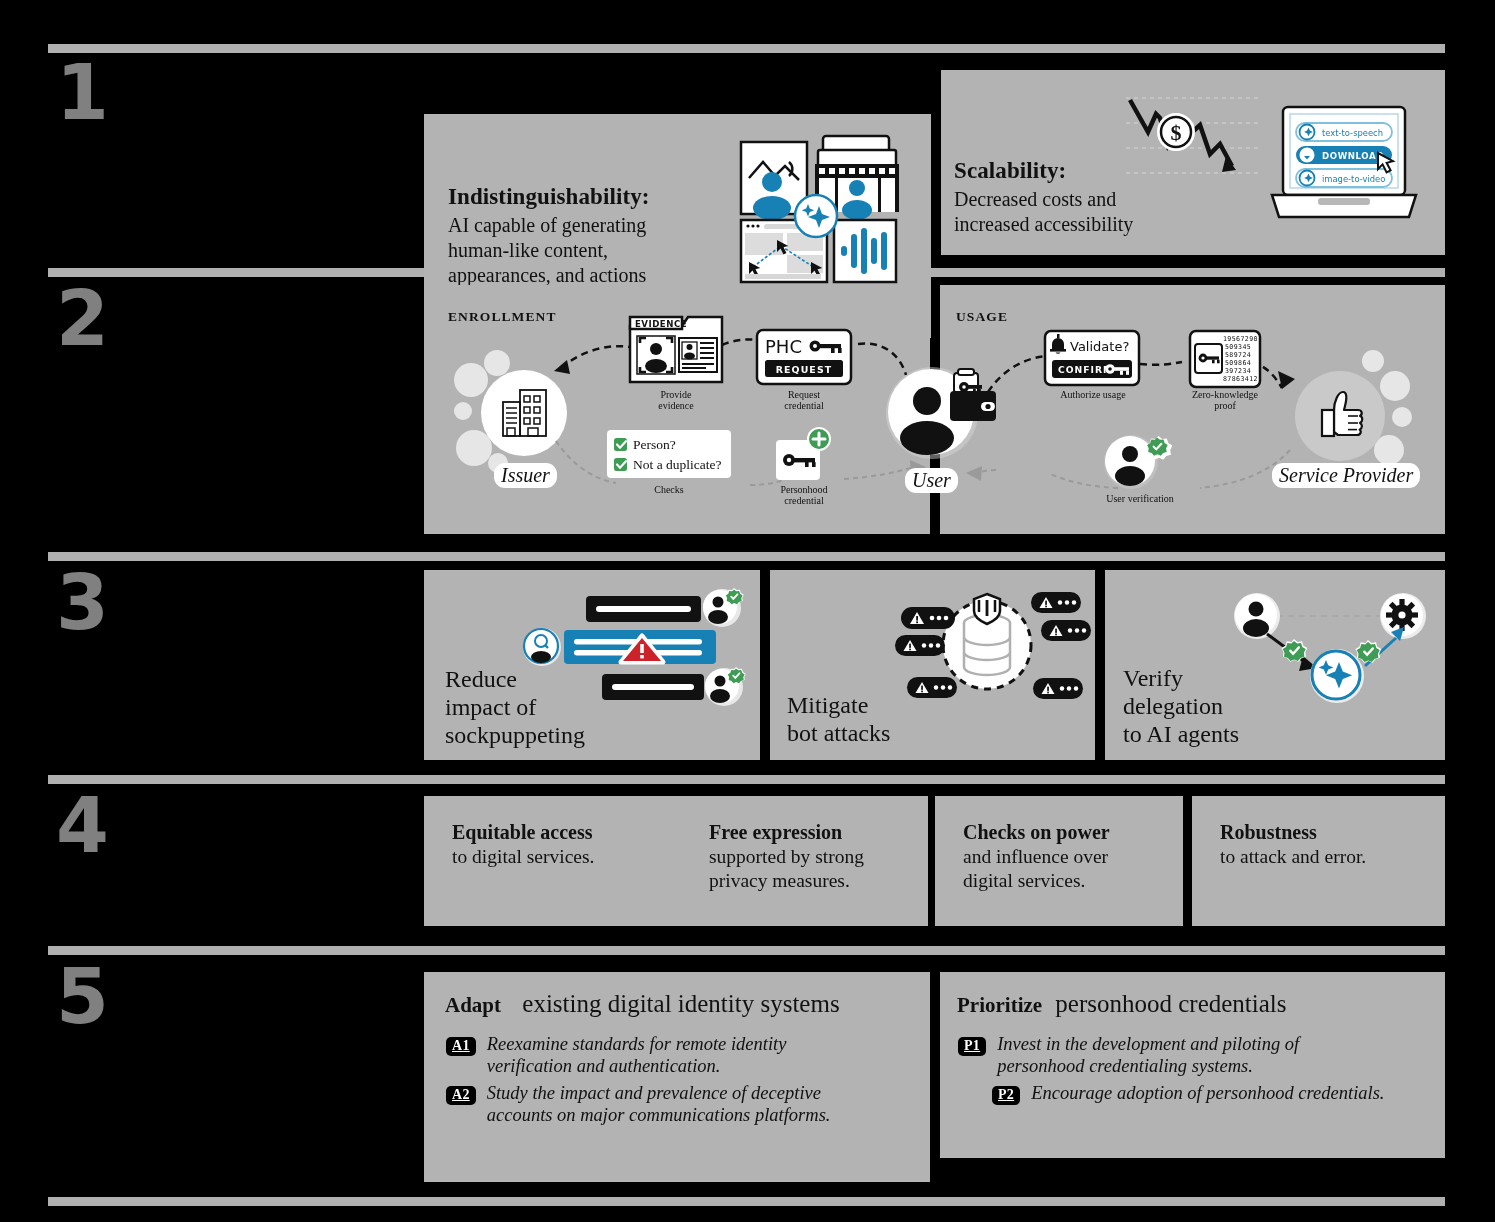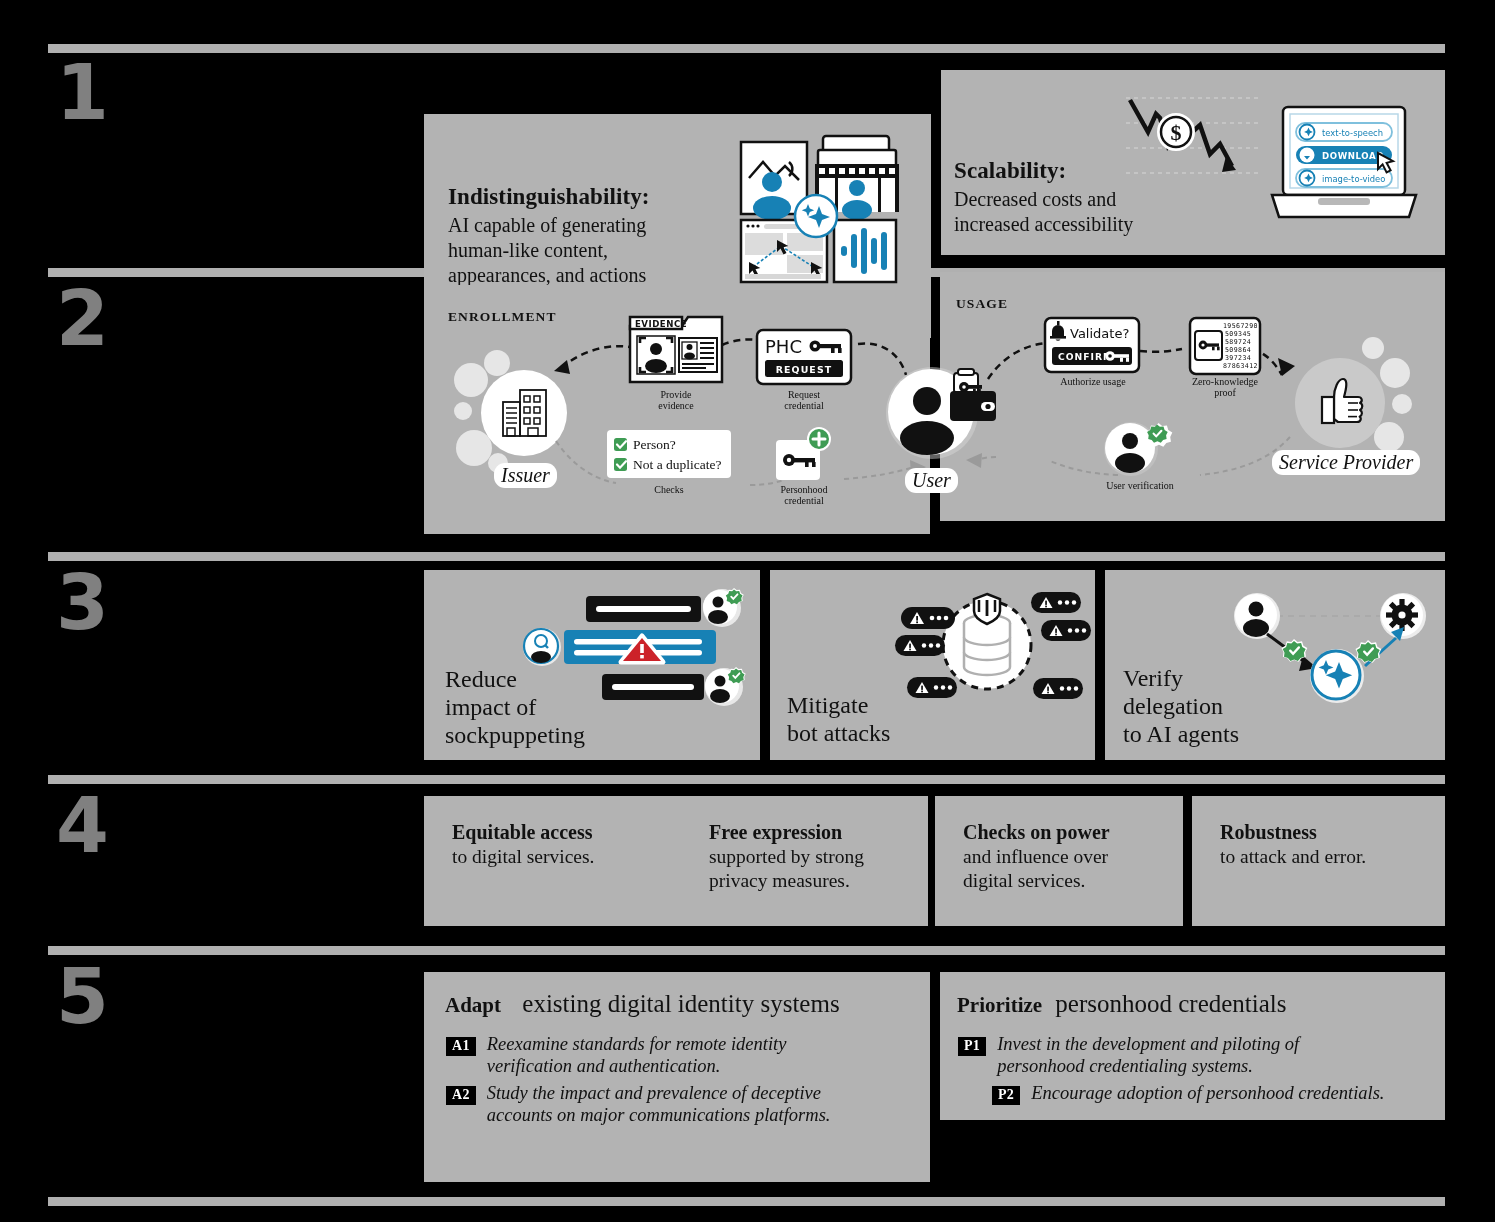--- a/index.html
+++ b/index.html
@@ -62,22 +62,22 @@
   
   .s4-text { position: absolute; color: #111; font-size: 19.5px; line-height: 1.22; }
   .s4-text b { font-size: 20px; }
 
   
   .s5-head { position: absolute; color: #111; font-size: 25px; }
   .s5-head b { font-size: 21px; }
   .rec { position: absolute; display: flex; gap: 11px; align-items: flex-start; }
   .rec-tag {
     background: #000; color: #fff; font-family: "Liberation Serif", serif;
-    font-weight: 700; font-size: 14px; padding: 2px 6px 3px; border-radius: 0;
-    line-height: 1; margin-top: 3px; letter-spacing: .3px; flex: none;
+    font-weight: 700; font-size: 14px; padding: 2px 6px 3px; border-radius: 5px;
+    line-height: 1; margin-top: 3px; letter-spacing: .3px; flex: none; text-decoration: underline;
   }
   .rec-txt { font-style: italic; font-size: 18.5px; line-height: 1.18; color: #111; }
 
   svg { display: block; overflow: visible; }
   .abs { position: absolute; }
 </style>
 </head>
 <body>
 
 <div class="page">
@@ -330,21 +330,21 @@
       <circle cx="47" cy="11" r="12" fill="#fff"></circle>
       <circle cx="47" cy="11" r="10" fill="#3f9c54"></circle>
       <path d="M47 5 L47 17 M41 11 L53 11" stroke="#fff" stroke-width="3" stroke-linecap="round"></path>
     </svg>
     <div class="caption" style="left:330px; top:199px; width:100px;">
       <div>Personhood</div>
       <div>credential</div>
     </div>
   </div>
 
-  <div class="panel" style="left:940px; top:272px; width:505px; height:249px;">
+  <div class="panel" style="left:940px; top:285px; width:505px; height:249px;">
     <div class="seclabel" style="left:16px; top:24px;">USAGE</div>
 
     <svg class="abs" style="left:30px; top:55px;" width="300" height="60" viewBox="0 0 300 60">
       <path d="M18 52 C34 28, 56 18, 76 16" fill="none" stroke="#111" stroke-width="2.5" stroke-dasharray="7 5"></path>
       <path d="M170 24 C190 26, 200 24, 212 22" fill="none" stroke="#111" stroke-width="2.5" stroke-dasharray="7 5"></path>
       <path d="M282 22 C296 26, 305 36, 312 48" fill="none" stroke="#111" stroke-width="2.5" stroke-dasharray="7 5"></path>
     </svg>
 
     <svg class="abs" style="left:104px; top:45px;" width="96" height="56" viewBox="0 0 96 56">
       <rect x="1" y="1" width="94" height="54" rx="6" fill="#fff" stroke="#111" stroke-width="2.5"></rect>
@@ -679,21 +679,21 @@
     </div>
     <div class="rec" style="left:22px; top:111px; width:470px;">
       <span class="rec-tag">A2</span>
       <span class="rec-txt">
         <span>Study the impact and prevalence of deceptive</span><br>
         <span>accounts on major communications platforms.</span>
       </span>
     </div>
   </div>
 
-  <div class="panel" style="left:940px; top:972px; width:505px; height:148px;">
+  <div class="panel" style="left:940px; top:972px; width:505px; height:186px;">
     <div class="s5-head" style="left:17px; top:18px;">
       <b>Prioritize</b>
       <span style="margin-left:7px;">personhood credentials</span>
     </div>
 
     <div class="rec" style="left:18px; top:62px; width:470px;">
       <span class="rec-tag">P1</span>
       <span class="rec-txt">
         <span>Invest in the development and piloting of</span><br>
         <span>personhood credentialing systems.</span>

